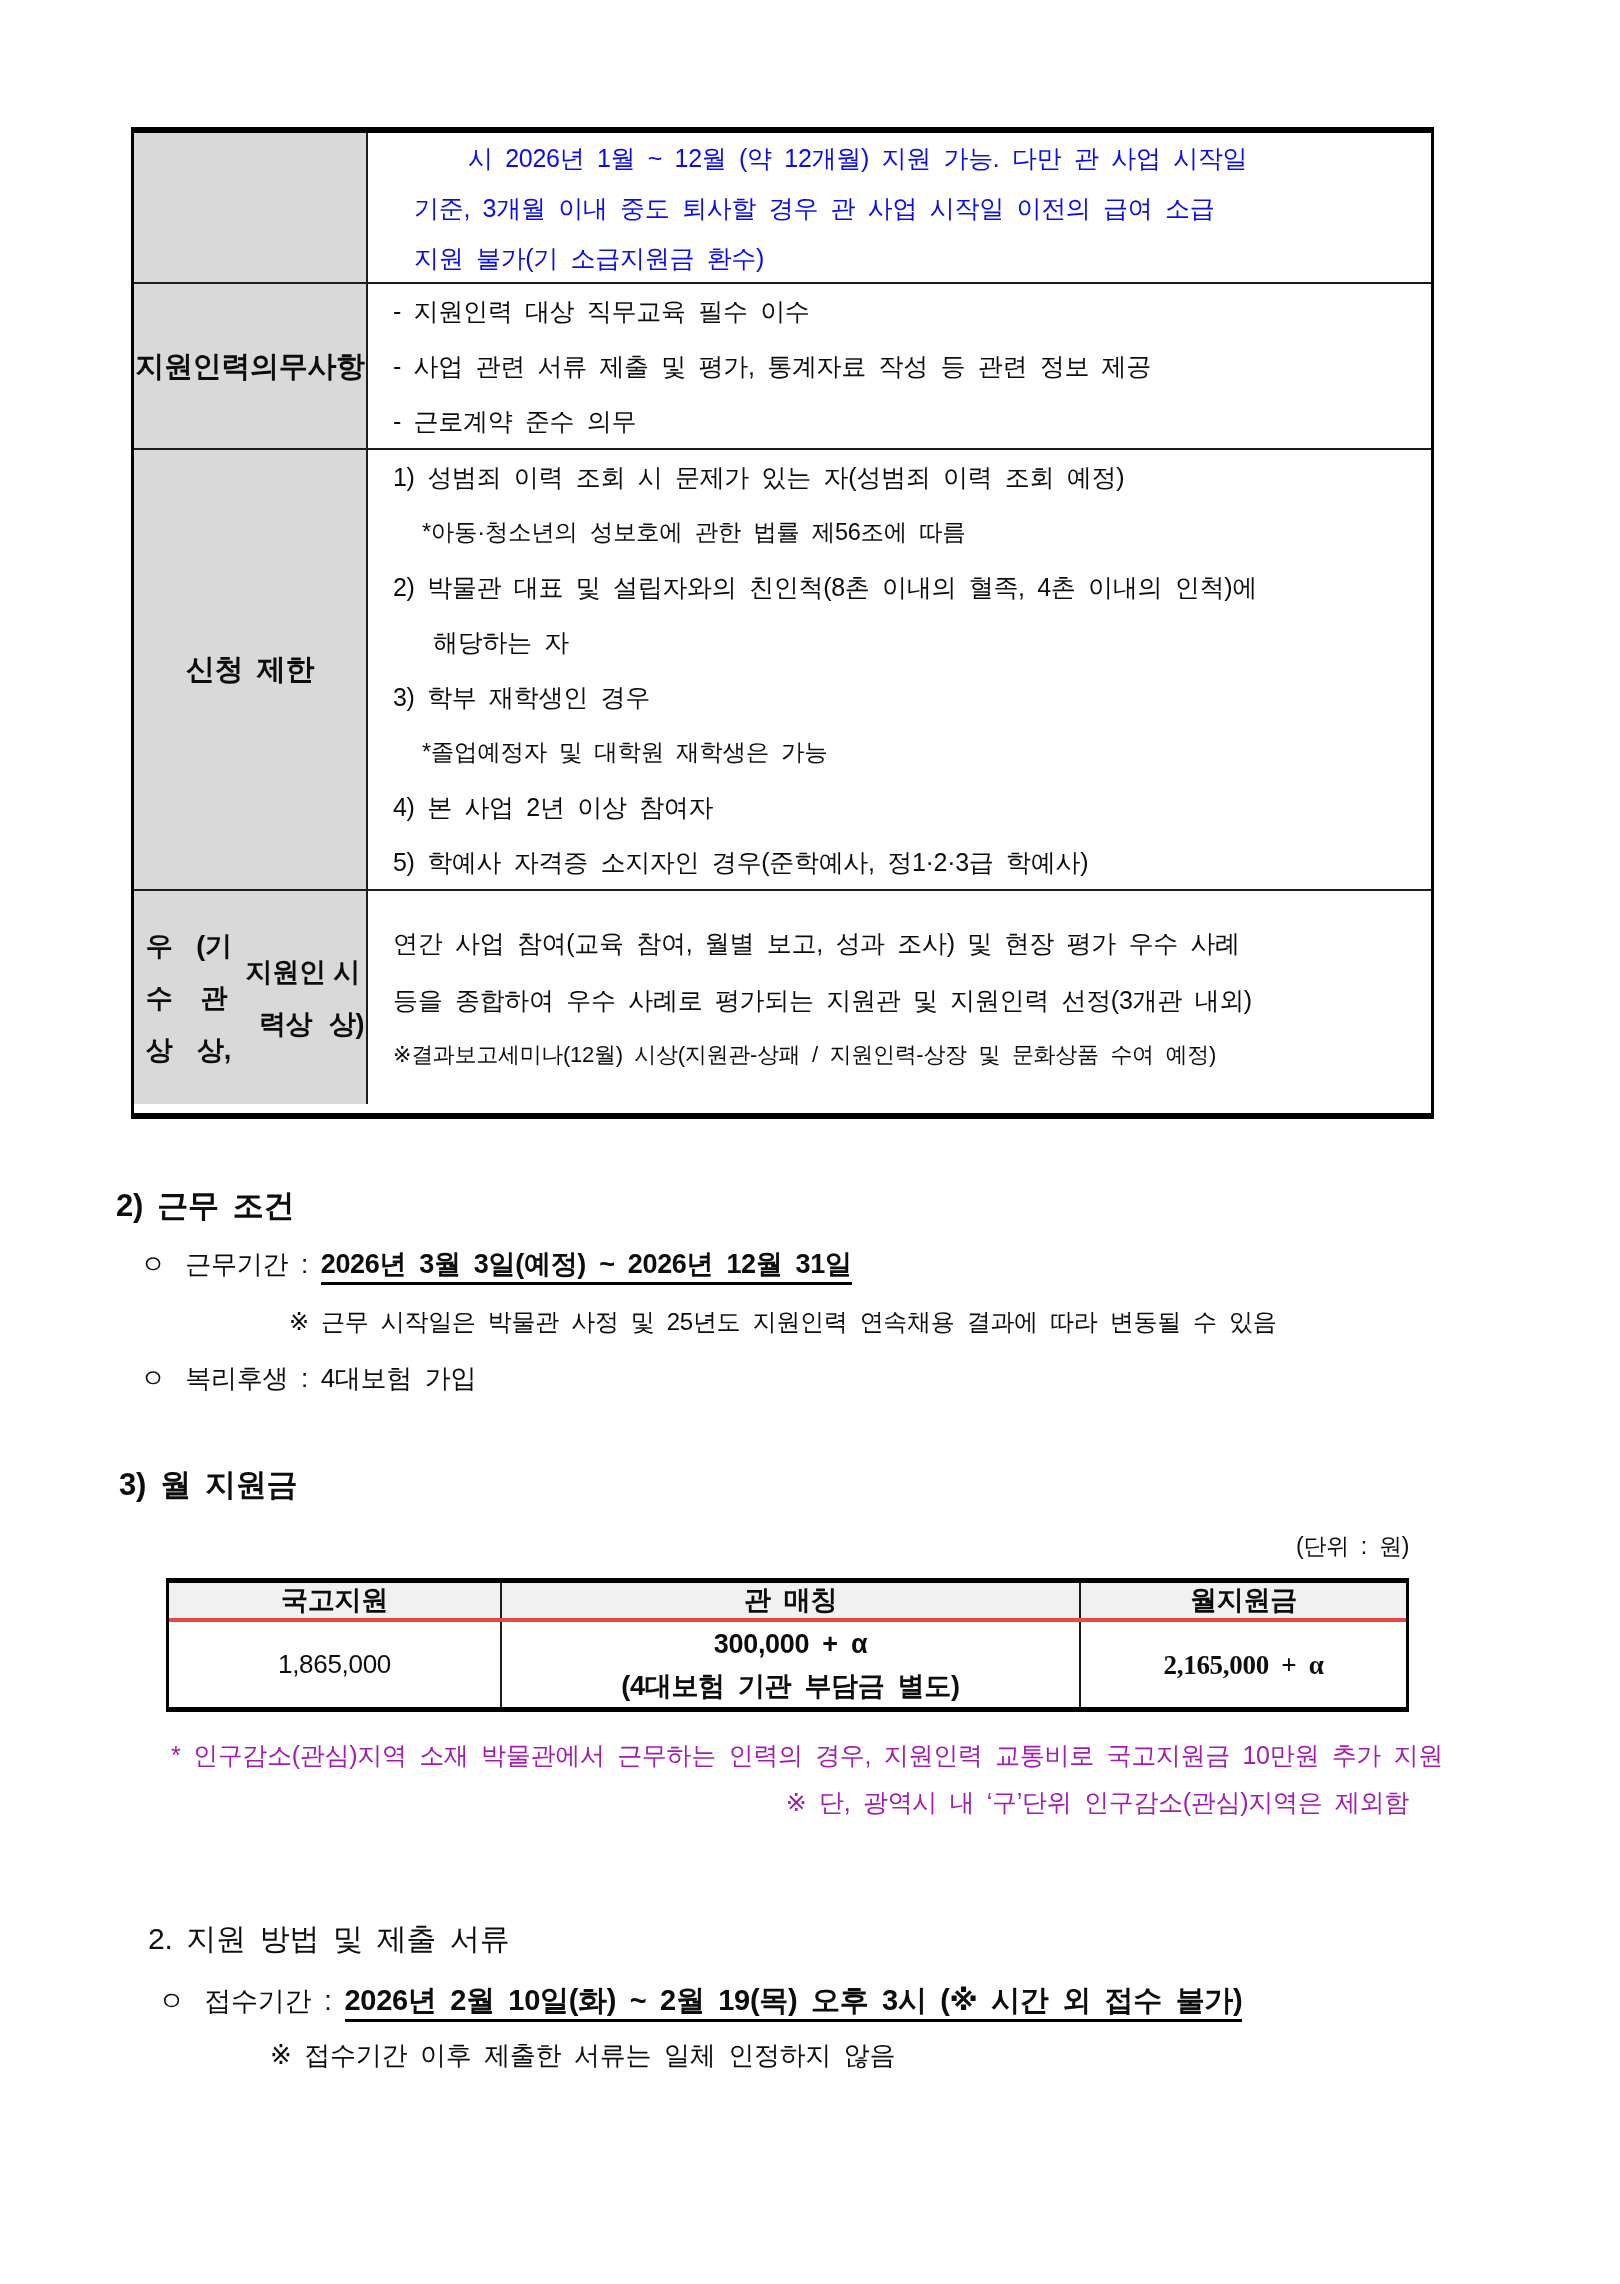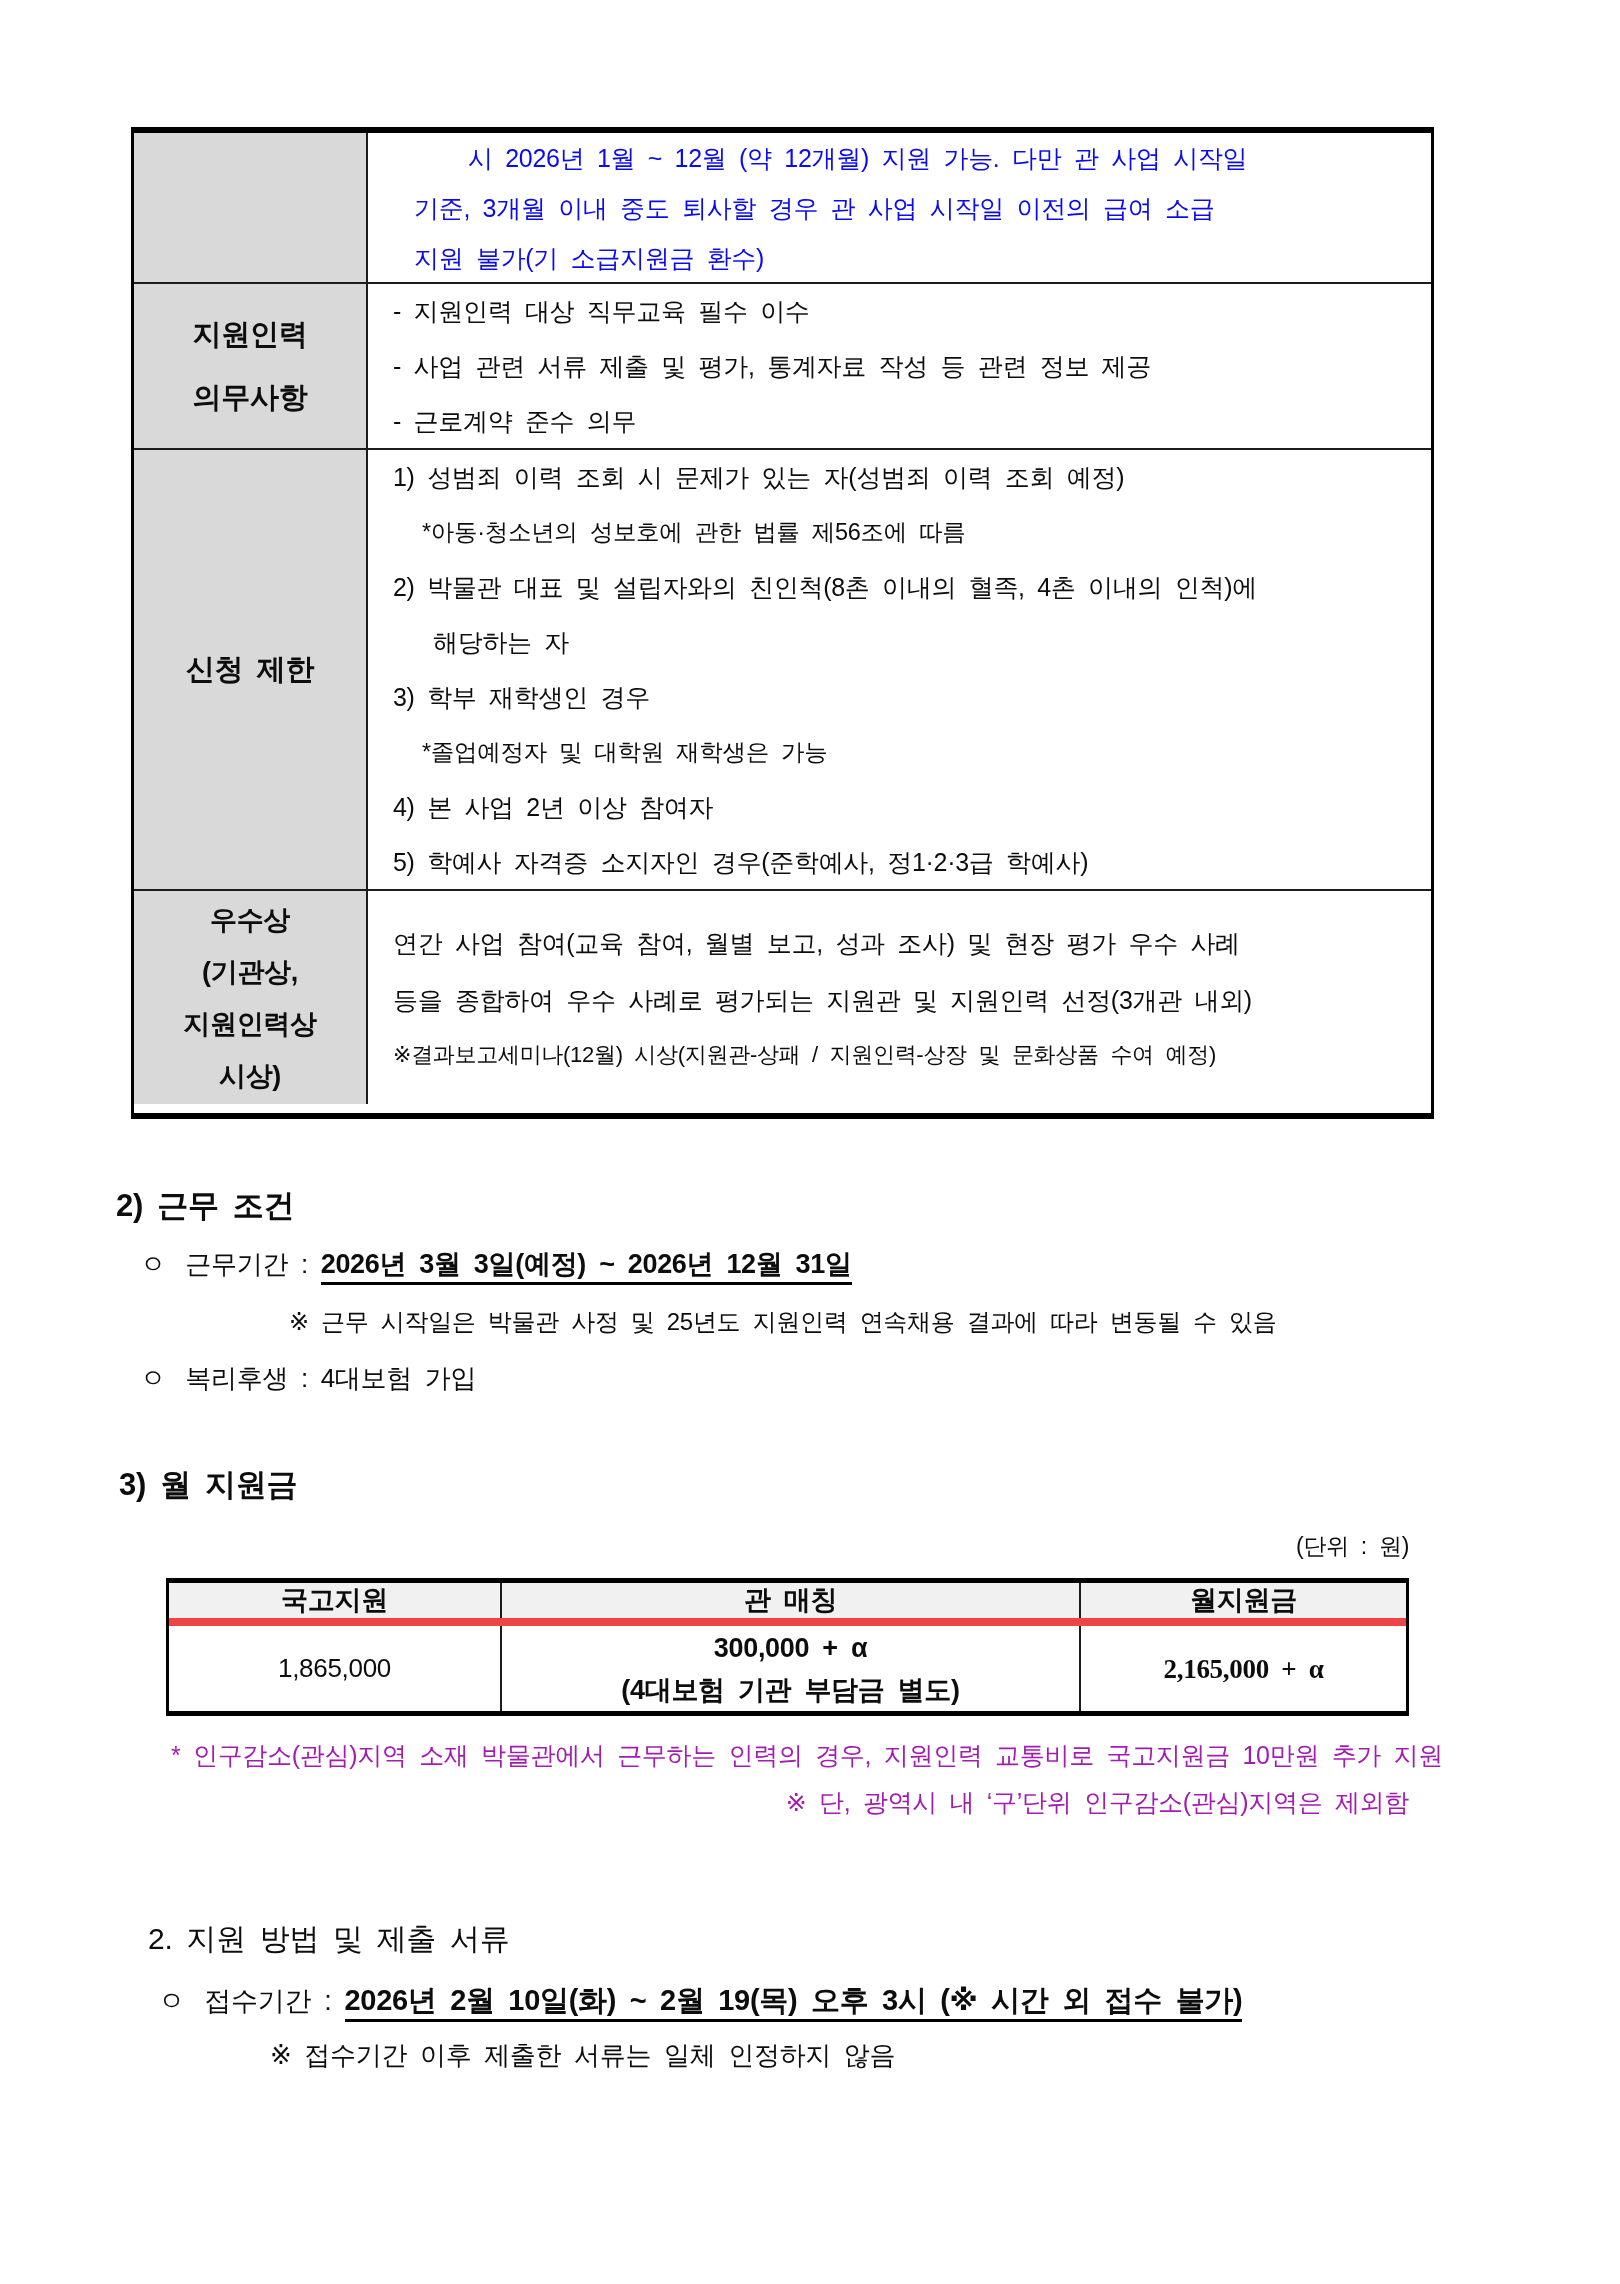--- a/index.html
+++ b/index.html
@@ -20,21 +20,21 @@
     box-sizing:border-box;
     border-top:6.5px solid #000; border-bottom:6.5px solid #000;
     border-left:3.9px solid #000; border-right:3.9px solid #000;
     display:flex; flex-direction:column;
   }
   .t1-row{display:flex; box-sizing:border-box;}
   .t1-row + .t1-row{border-top:2.6px solid #1c1c1c;}
   .t1-label{
     width:234px; flex:0 0 234px; background:#d9d9d9;
     border-right:2.6px solid #1c1c1c; box-sizing:border-box;
-    display:flex; flex-direction:column; align-items:center; justify-content:center;
+    display:flex; flex-direction:row; align-items:center; justify-content:center;
     font-weight:bold; font-size:29px; text-align:center;
   }
   .t1-content{
     flex:1; display:flex; flex-direction:column; justify-content:center;
     padding:0 26px 0 25px; font-size:25px; box-sizing:border-box;
   }
   .r1{height:149px;}
   .r2{height:166px;}
   .r3{height:441px;}
   .r4{height:215px;}
@@ -62,21 +62,21 @@
   .item4{font-size:27px; line-height:39px;}
   .item4 .bu{font-size:29px;}
   .note-m{font-size:26px; line-height:33px;}
   
   .t2{
     position:absolute; left:166px; top:1578px; width:1243px;
     box-sizing:border-box;
     border-top:5.9px solid #000; border-bottom:5.9px solid #000;
     border-left:3.3px solid #000; border-right:3.3px solid #000;
   }
-  .t2-hrow{display:flex; height:35px; border-bottom:8px solid #ef4444; background:#f1f1f1;}
+  .t2-hrow{display:flex; height:35px; border-bottom:4px solid #ef4444; background:#f1f1f1;}
   .t2-drow{display:flex; height:85px; background:#ffffff;}
   .t2-c1{flex:0 0 333px; width:333px;}
   .t2-c2{flex:0 0 579px; width:579px;}
   .t2-c3{flex:1;font-family:Liberation Serif, serif;}
   .t2-cell{
     box-sizing:border-box; display:flex; flex-direction:column;
     align-items:center; justify-content:center; text-align:center;
   }
   .t2-hrow .t2-cell{font-weight:bold; font-size:27px; line-height:33px;}
   .t2-c1,.t2-c2{border-right:2px solid #1c1c1c;}

